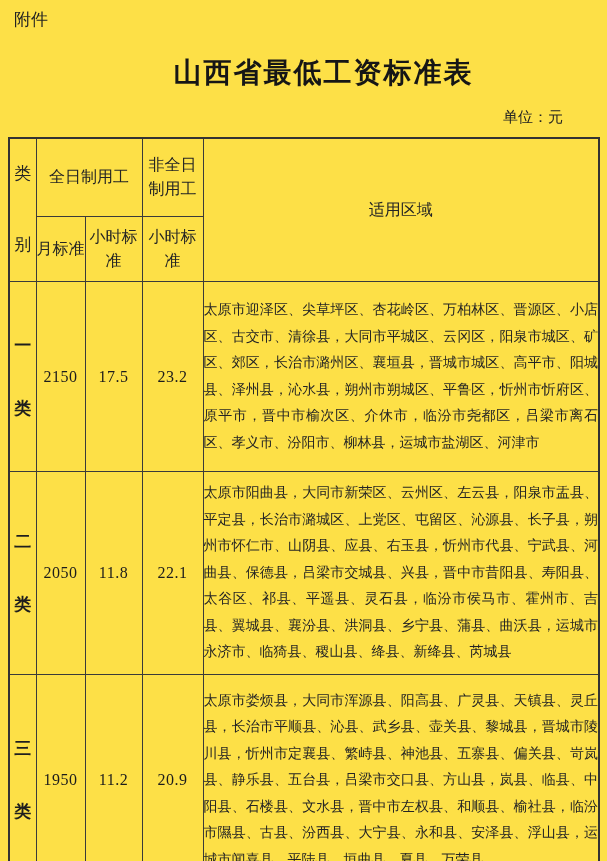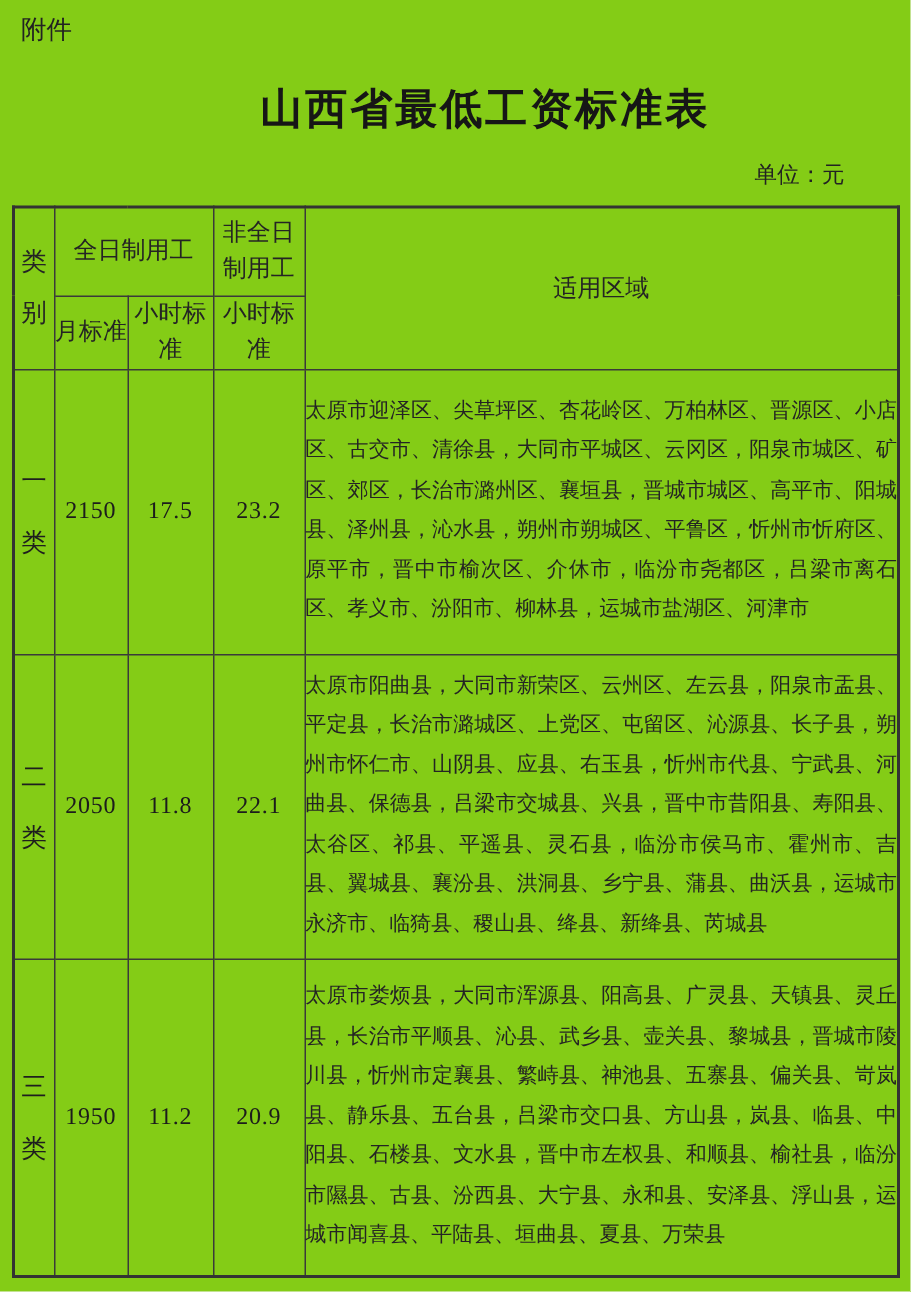--- a/index.html
+++ b/index.html
@@ -5,21 +5,21 @@
   html, body {
     margin: 0;
     padding: 0;
     background: #f4f4f4;
   }
   .page {
     position: relative;
     width: 607px;
     height: 861px;
     margin: 0 auto;
-    background: #84cc16;
+    background: #fde047;
     color: #1e1e1e;
     font-family: "Liberation Serif", serif;
     overflow: hidden;
   }
   .attachment {
     margin: 10px 0 0 14px;
     font-size: 17px;
     line-height: 20px;
     font-family: "Liberation Sans", sans-serif;
     color: #222;
@@ -71,22 +71,22 @@
     line-height: 24px;
     padding: 0 2px;
   }
   .vert {
     display: inline-block;
     width: 1.15em;
     word-break: break-all;
     text-align: center;
     font-size: 17px;
   }
-  .vh { line-height: 34px; }
-  .vc { line-height: 41px; }
+  .vh { line-height: 71px; font-family: Liberation Mono, monospace; }
+  .vc { line-height: 63px; font-weight: bold; }
   .cat-cell { text-align: center; }
   .num {
     text-align: center;
     font-size: 16px;
     letter-spacing: 0.5px;
     color: #1c1c1c;
   }
   .region {
     text-align: justify;
     font-size: 14px;

